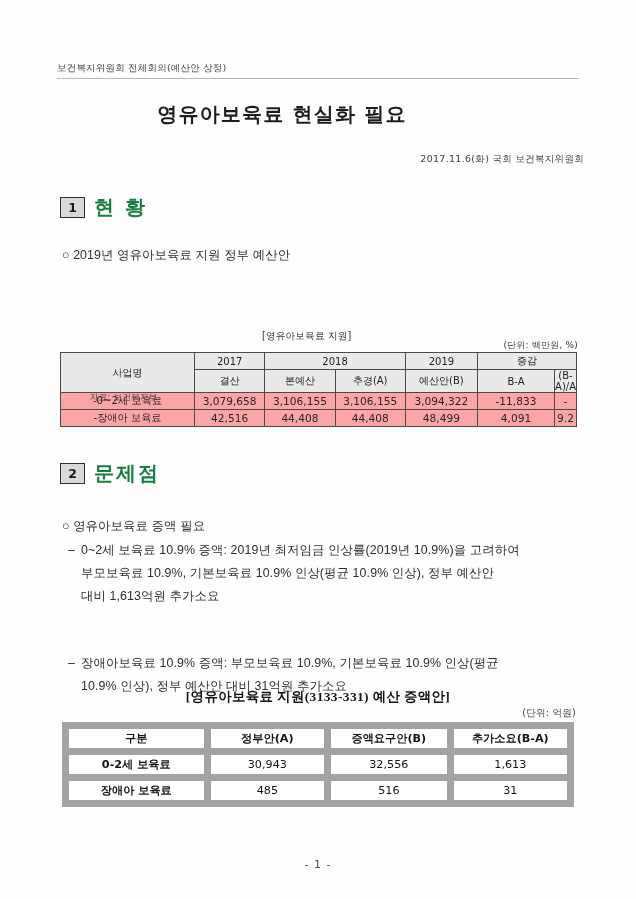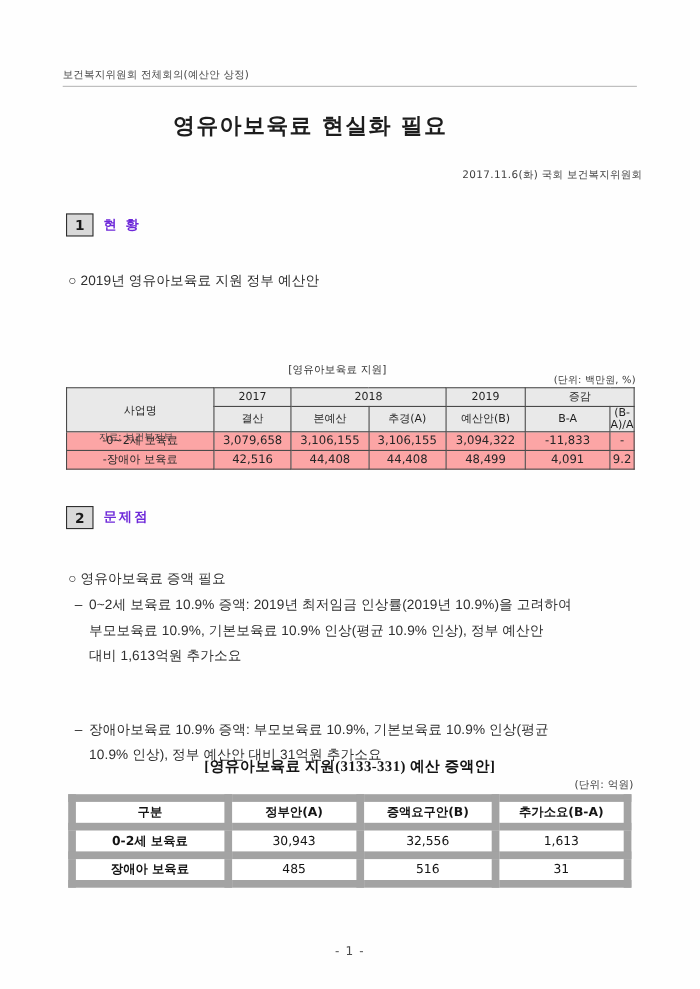--- a/index.html
+++ b/index.html
@@ -81,24 +81,24 @@
     line-height: 19px;
     text-align: center;
     background: #d9d9d9;
     border: 1.3px solid #2f2f2f;
     font-size: 12.5px;
     font-weight: bold;
     color: #1a1a1a;
     font-family: "DejaVu Sans", "Liberation Sans", sans-serif;
   }
   .section-title {
-    font-size: 12px;
+    font-size: 20px;
     font-weight: bold;
     letter-spacing: 2px;
-    color: #6d28d9;
+    color: #15803d;
   }
 
   #sec1 { left: 60px; top: 194px; }
   #sec2 { left: 60px; top: 460px; }
 
   
   .para {
     position: absolute;
     font-size: 12.4px;
     line-height: 23px;

